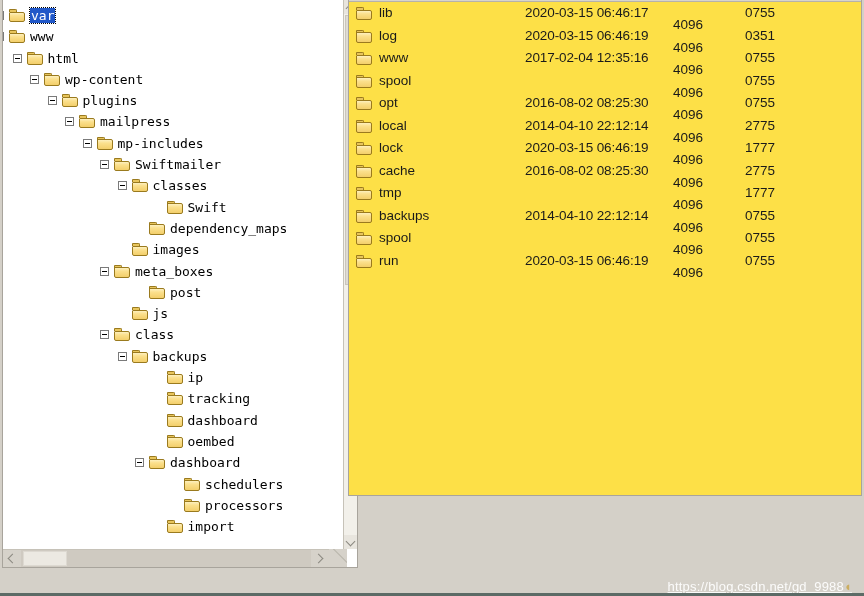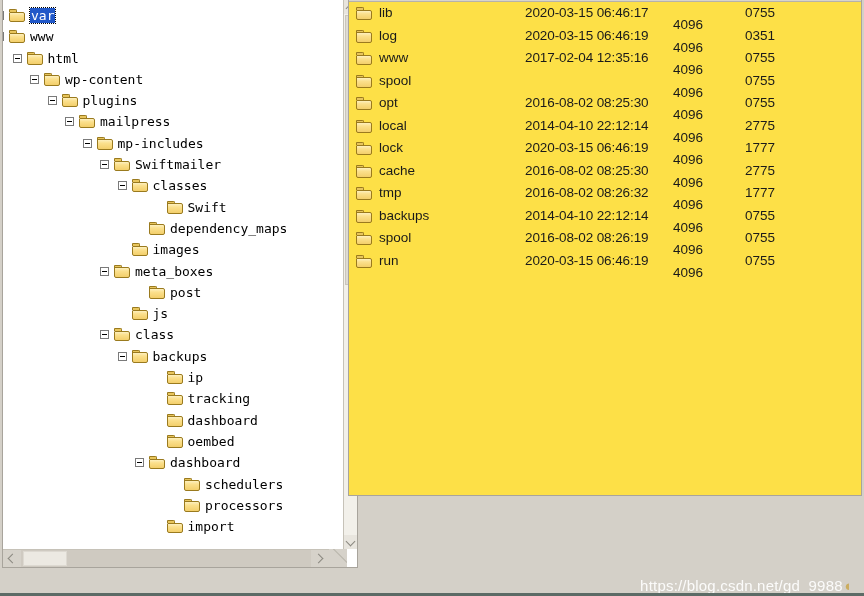--- a/index.html
+++ b/index.html
@@ -285,26 +285,27 @@
     position: absolute;
     left: 396px; top: 0;
     width: 74px;
     text-align: left;
   }
 
   
   #watermark {
     position: absolute;
     right: 12px; bottom: 2px;
-    font-size: 15px;
+    font-size: 13px;
     color: #ffffff;
     opacity: 0.92;
     font-family: "Liberation Sans", sans-serif;
     letter-spacing: 0.2px;
     white-space: nowrap;
+    text-decoration: underline;
   }
   #watermark .wm-partial {
     color: #c8a03a;
     opacity: 0.8;
   }
 </style>
 </head>
 <body>
 
 <div id="app">
@@ -412,35 +413,33 @@
         <div class="list-row">
           <span class="folder cell-icon"></span>
           <span class="cell-name">cache</span>
           <span class="cell-date">2016-08-02 08:25:30</span>
           <span class="cell-size">4096</span>
           <span class="cell-perm">2775</span>
         </div>
         <div class="list-row">
           <span class="folder cell-icon"></span>
           <span class="cell-name">tmp</span>
-          <span class="cell-date">2016-08-02 08:26:32</span>
           <span class="cell-size">4096</span>
           <span class="cell-perm">1777</span>
         </div>
         <div class="list-row">
           <span class="folder cell-icon"></span>
           <span class="cell-name">backups</span>
           <span class="cell-date">2014-04-10 22:12:14</span>
           <span class="cell-size">4096</span>
           <span class="cell-perm">0755</span>
         </div>
         <div class="list-row">
           <span class="folder cell-icon"></span>
           <span class="cell-name">spool</span>
-          <span class="cell-date">2016-08-02 08:26:19</span>
           <span class="cell-size">4096</span>
           <span class="cell-perm">0755</span>
         </div>
         <div class="list-row">
           <span class="folder cell-icon"></span>
           <span class="cell-name">run</span>
           <span class="cell-date">2020-03-15 06:46:19</span>
           <span class="cell-size">4096</span>
           <span class="cell-perm">0755</span>
         </div>

